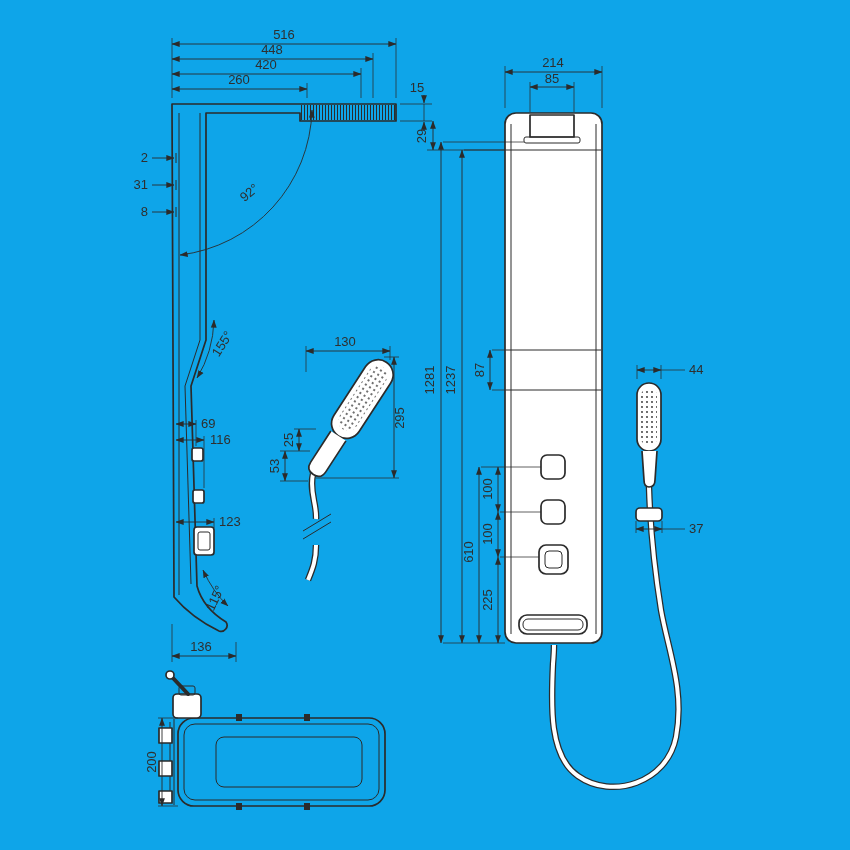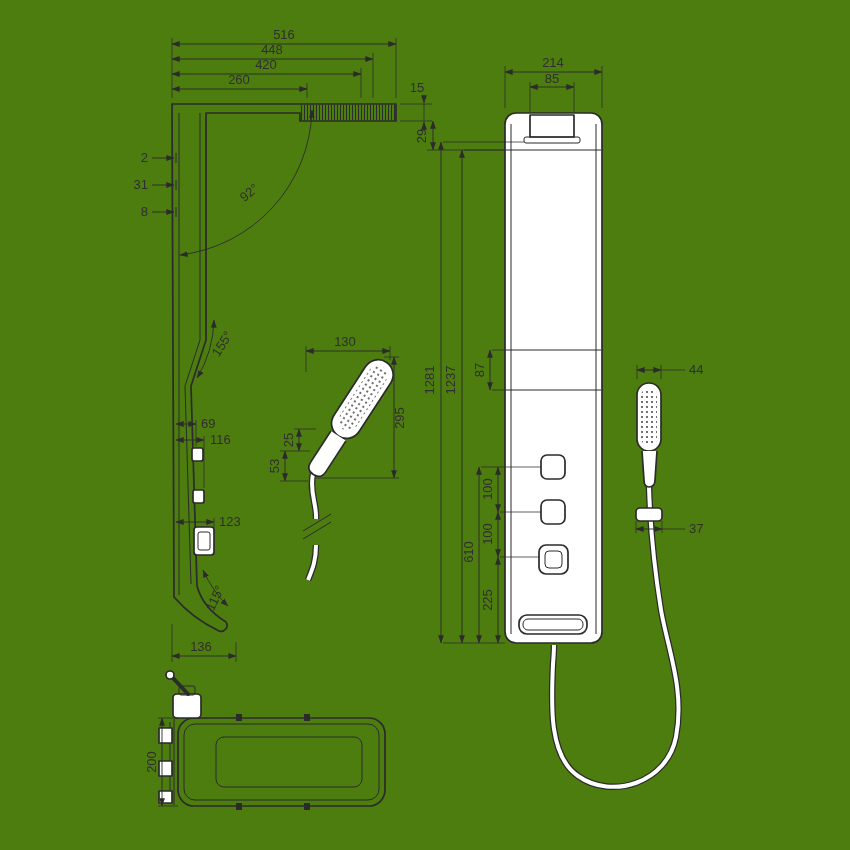--- a/index.html
+++ b/index.html
@@ -1,16 +1,16 @@
 <!DOCTYPE html>
 <html><head>
 <meta charset="utf-8">
 <style>
   html,body { margin:0; padding:0; background:#ffffff; }
-  .canvas { width:850px; height:850px; background:#4d7c0f; position:relative;
+  .canvas { width:850px; height:850px; background:#0ea5e9; position:relative;
             font-family:"Liberation Sans", sans-serif; overflow:hidden; }
   svg text { font-family:"Liberation Sans", sans-serif; font-size:13px;
              fill:#2f2f2f; text-anchor:middle; }
   svg text.ts { text-anchor:start; }
   svg text.te { text-anchor:end; }
   .obj  { fill:none; stroke:#2b2b2b; stroke-width:1.7; stroke-linejoin:round; stroke-linecap:round; }
   .objf { fill:#ffffff; stroke:#2b2b2b; stroke-width:1.7; stroke-linejoin:round; }
   .obj2 { fill:none; stroke:#2b2b2b; stroke-width:1; stroke-linejoin:round; }
   .ext  { fill:none; stroke:#2b2b2b; stroke-width:0.75; }
   .diml { fill:none; stroke:#2b2b2b; stroke-width:0.9; marker-start:url(#arw); marker-end:url(#arw); }

